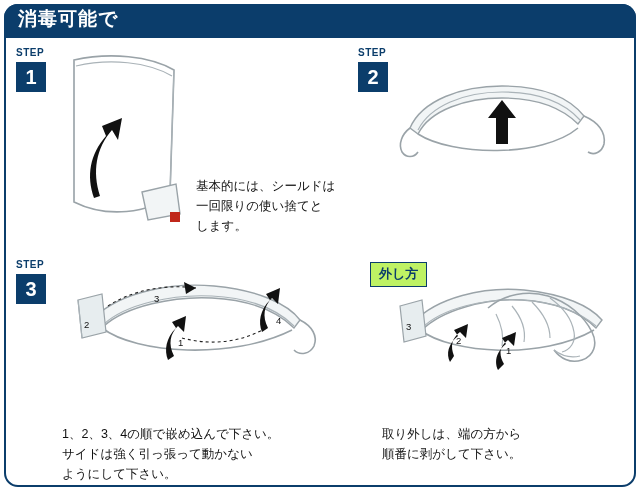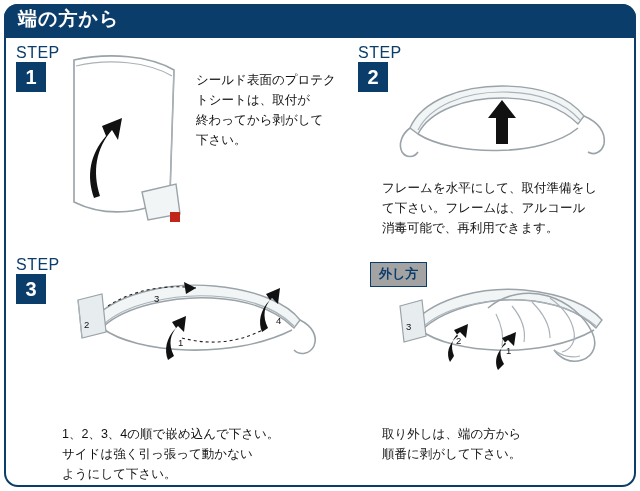--- a/index.html
+++ b/index.html
@@ -42,22 +42,22 @@
     font-weight:bold;
     color:#ffffff;
     letter-spacing:1px;
   }
   
   .step {
     position:absolute;
     width:44px;
   }
   .step-word {
-    font-size:16px;
-    font-weight:normal;
+    font-size:10px;
+    font-weight:bold;
     color:#0b3d6b;
     letter-spacing:0.5px;
     line-height:14px;
   }
   .step-num {
     margin-top:2px;
     width:30px; height:30px;
     background:#0b3d6b;
     color:#ffffff;
     font-size:20px;
@@ -75,86 +75,82 @@
   }
   
   .boxed {
     position:absolute;
     border:1.6px solid #0b3d6b;
     color:#0b3d6b;
     font-size:13px;
     font-weight:bold;
     padding:3px 8px 4px 8px;
     line-height:16px;
-    background:#a3a3a3;
+    background:#bef264;
   }
   svg { position:absolute; overflow:visible; }
   .ln { fill:none; stroke:#9aa3a8; stroke-width:1.6; }
   .ln2 { fill:none; stroke:#aab3b8; stroke-width:1.2; }
   .shade { fill:#f2f5f6; stroke:#9aa3a8; stroke-width:1.4; }
   .shade2 { fill:#e7edef; stroke:#9aa3a8; stroke-width:1.2; }
   .arrow { fill:#111111; }
   .dash { fill:none; stroke:#222222; stroke-width:1.1; stroke-dasharray:3 3; }
   .numlbl { font-family:"Liberation Sans", sans-serif; font-size:9.5px; fill:#111111; }
   .redtab { fill:#c0271a; }
 </style>
 </head>
 <body>
 
 <div class="page">
 
   <div class="frame"></div>
   <div class="titlebar"></div>
-  <div class="title">端の方から</div>
+  <div class="title">消毒可能で</div>
 
   <div class="step" style="left:16px; top:46px;">
     <div class="step-word">STEP</div>
     <div class="step-num">1</div>
   </div>
 
   <svg width="140" height="190" style="left:58px; top:44px;">
 
     <path class="ln" d="M16 16 C 52 8, 92 12, 116 26 L 112 150 C 92 170, 48 174, 16 158 Z" fill="#fafcfc"></path>
     <path class="ln2" d="M16 16 L 16 158"></path>
     <path class="ln2" d="M116 26 L 112 150"></path>
     <path class="ln2" d="M18 22 C 52 14, 90 18, 114 32"></path>
 
     <path class="shade" d="M84 148 L 118 140 L 122 170 L 90 176 Z"></path>
     <rect class="redtab" x="112" y="168" width="10" height="10"></rect>
 
     <path class="arrow" d="M42 152 C 34 128, 38 104, 54 86 L 60 96 L 64 74 L 44 82 L 48 92 C 32 110, 28 132, 36 154 Z"></path>
   </svg>
 
-  <div class="txt" style="left:196px; top:70px; width:160px;">シールド表面のプロテク
-トシートは、取付が
-終わってから剥がして
-下さい。</div>
+  <div class="txt" style="left:196px; top:176px; width:160px;">基本的には、シールドは
+一回限りの使い捨てと
+します。</div>
 
   <div class="step" style="left:358px; top:46px;">
     <div class="step-word">STEP</div>
     <div class="step-num">2</div>
   </div>
 
   <svg width="230" height="110" style="left:392px; top:72px;">
 
     <path class="shade" d="M18 56 C 30 28, 70 14, 110 14 C 148 14, 176 24, 192 44 L 186 52 C 168 34, 142 26, 110 26 C 74 26, 38 38, 26 62 Z"></path>
 
     <path class="ln2" d="M26 58 C 38 34, 72 20, 110 20 C 146 20, 172 30, 188 48"></path>
 
     <path class="ln" d="M192 44 C 206 50, 214 60, 212 72 C 210 80, 202 84, 196 80"></path>
     <path class="ln" d="M18 56 C 10 62, 6 72, 10 80 C 14 86, 22 86, 26 80"></path>
 
     <path class="ln" d="M26 62 C 60 84, 150 86, 186 56"></path>
 
     <path class="arrow" d="M104 72 L 104 46 L 96 46 L 110 28 L 124 46 L 116 46 L 116 72 Z"></path>
   </svg>
 
-  <div class="txt" style="left:382px; top:178px; width:240px;">フレームを水平にして、取付準備をし
-て下さい。フレームは、アルコール
-消毒可能で、再利用できます。</div>
 
   <div class="step" style="left:16px; top:258px;">
     <div class="step-word">STEP</div>
     <div class="step-num">3</div>
   </div>
 
   <svg width="260" height="110" style="left:62px; top:272px;">
 
     <path class="shade" d="M34 44 C 60 20, 110 10, 152 14 C 196 18, 226 32, 238 48 L 232 56 C 214 38, 186 28, 150 26 C 112 24, 64 34, 42 54 Z"></path>
     <path class="ln2" d="M42 52 C 64 32, 110 22, 150 24 C 186 26, 214 36, 232 54"></path>

